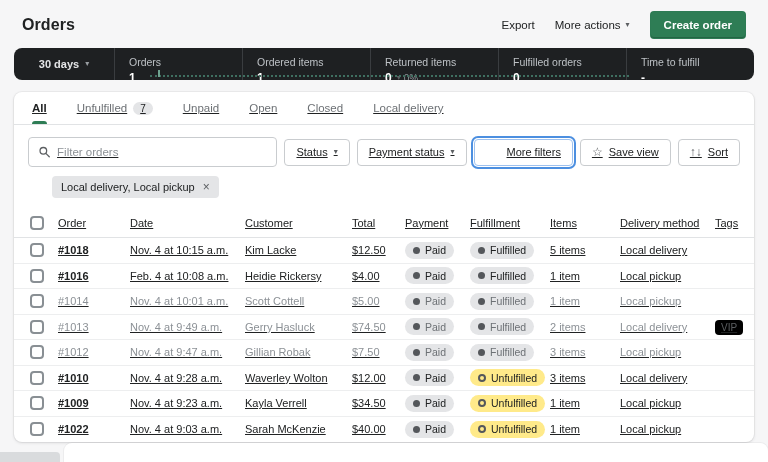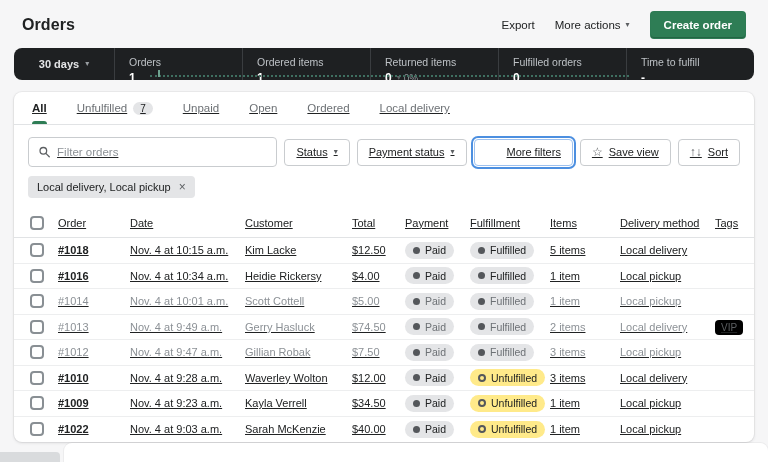--- a/index.html
+++ b/index.html
@@ -72,21 +72,21 @@
     border:1px solid #c9cccf; border-radius:4px; font-size:11px; color:#202223;
     padding:0 11px; cursor:pointer; white-space:nowrap;
   }
   .filter-btn.focused { box-shadow:0 0 0 1px #fff, 0 0 0 3px #4c8fe0; border-color:#9ec1ee;padding-left:32px; }
   .btn-icon { font-size:12px; color:#5c5f62; line-height:1; }
 
   
   .applied-row { padding:0 14px 10px 14px; }
   .filter-pill {
     display:inline-flex; align-items:center; gap:8px; background:#e4e5e7;
-    border-radius:4px; padding:5px 9px; font-size:11px; color:#202223;
+    border-radius:4px; padding:5px 9px; font-size:11px; color:#202223;margin-left:24px;
   }
   .pill-x { font-size:12px; color:#5c5f62; cursor:pointer; line-height:1; }
 
   
   .grid-row {
     display:grid;
     grid-template-columns:28px 72px 115px 107px 53px 65px 80px 70px 95px 1fr;
     align-items:center; padding-left:16px; padding-right:10px;
   }
   .thead { font-size:11px; color:#202223; height:30px; border-bottom:1px solid #e1e3e5; }
@@ -185,21 +185,21 @@
   </div>
       <div class="tab">
     <span>Unpaid</span>
 
   </div>
       <div class="tab">
     <span>Open</span>
 
   </div>
       <div class="tab">
-    <span>Ordered</span>
+    <span>Closed</span>
 
   </div>
       <div class="tab">
     <span>Local delivery</span>
 
   </div>
     </div>
 
   <div class="filter-row">
     <div class="search-box">
@@ -272,21 +272,21 @@
           </span></div>
     <div>5 items</div>
     <div>Local delivery</div>
     <div></div>
   </div>
       <div class="grid-row trow">
     <div>
           <div class="checkbox"></div>
         </div>
     <div class="order-num">#1016</div>
-    <div>Nov. 4 at 10:34 a.m.</div>
+    <div>Feb. 4 at 10:08 a.m.</div>
     <div>Heidie Rickersy</div>
     <div>$4.00</div>
     <div><span class="badge">
             <span class="dot"></span>
             <span>Paid</span>
           </span></div>
     <div><span class="badge">
             <span class="dot"></span>
             <span>Fulfilled</span>
           </span></div>

